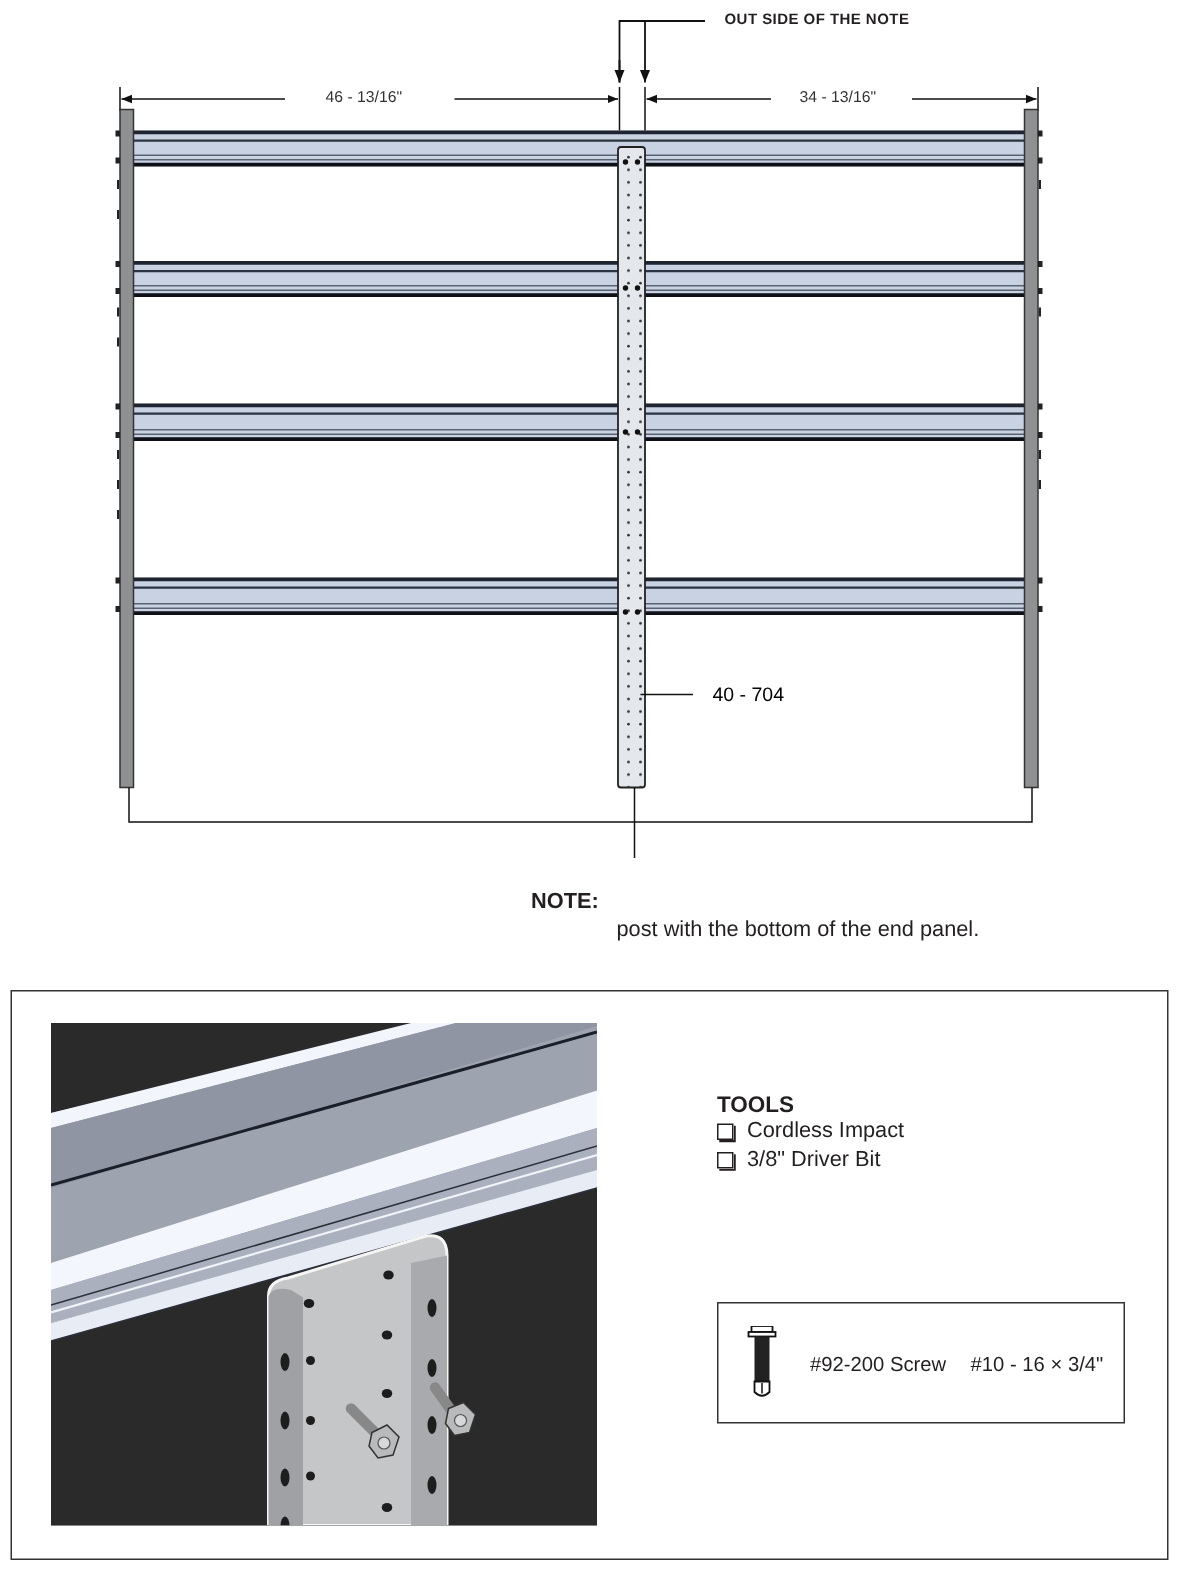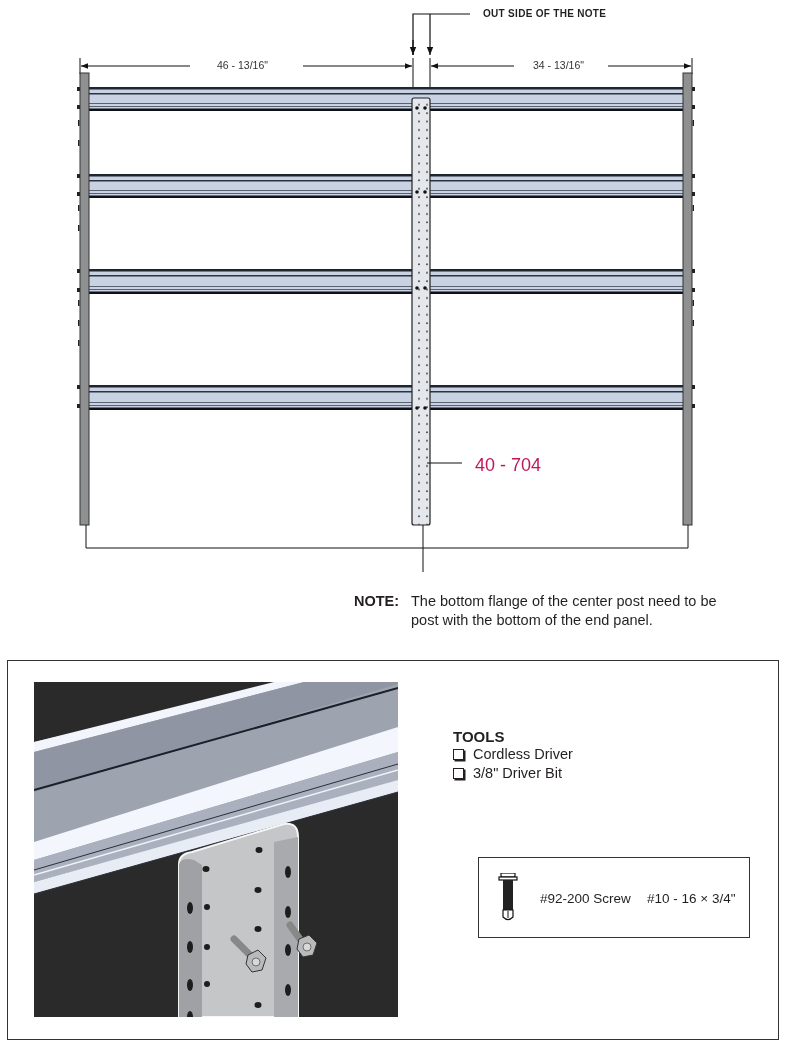--- a/index.html
+++ b/index.html
@@ -1,31 +1,31 @@
 <!DOCTYPE html>
 <html><head>
 <meta charset="utf-8">
 <style>
   html, body { margin: 0; padding: 0; background: #ffffff; }
   body { width: 785px; height: 1050px; position: relative; overflow: hidden;
          font-family: "Liberation Sans", sans-serif; color: #231f20; }
   .abs { position: absolute; }
   .dim-text { font-size: 10.5px; color: #333; background: #fff; padding: 0 4px; }
   .callout-title { font-size: 10px; font-weight: bold; letter-spacing: 0.3px; }
-  .part-label { font-size: 18px; color: #be185d; }
+  .part-label { font-size: 13px; color: #000000; }
   .note { font-size: 14.5px; line-height: 19px; }
   .note b { font-weight: bold; }
   .panel-box { border: 1.5px solid #333; }
   .photo { background: #2a2a2a; overflow: hidden; }
   .sec-title { font-size: 15px; font-weight: bold; }
   .tool-item { font-size: 14.5px; line-height: 19px; display: flex; align-items: center; }
   .checkbox { width: 9px; height: 9px; border: 1.5px solid #231f20; box-shadow: 1.5px 1.5px 0 #231f20;
               margin-right: 9px; display: inline-block; }
   .qty { font-size: 22px; font-weight: bold; }
-  .hw-box { border: 1.5px solid #333; }
+  .hw-box { border: 1.5px solid #333; margin-top: 11px; }
   .hw-text { font-size: 13.5px; }
 </style>
 </head>
 <body>
 
 <div class="abs" style="left:0;top:0;width:785px;height:640px;">
   <svg class="abs" style="left:0;top:0;" width="785" height="640" viewBox="0 0 785 640">
     <defs>
       <marker id="arr" viewBox="0 0 10 10" refX="10" refY="5" markerWidth="7" markerHeight="7" orient="auto">
         <path d="M0,1 L10,5 L0,9 z" fill="#111"></path>
@@ -147,21 +147,20 @@
   </svg>
 
   <div class="abs callout-title" style="left:483px;top:8px;">OUT SIDE OF THE NOTE</div>
   <div class="abs dim-text" style="left:213px;top:59px;">46 - 13/16"</div>
   <div class="abs dim-text" style="left:529px;top:59px;">34 - 13/16"</div>
   <div class="abs part-label" style="left:475px;top:455px;">40 - 704</div>
 
   <div class="abs note" style="left:354px;top:592px;">
     <div style="display:flex;">
       <b style="width:57px;display:inline-block;">NOTE:</b>
-      <span>The bottom flange of the center post need to be</span>
     </div>
     <div style="padding-left:57px;">post with the bottom of the end panel.</div>
   </div>
 </div>
 
 <div class="abs panel-box" style="left:7px;top:660px;width:770px;height:378px;">
 
   <div class="abs photo" style="left:26px;top:21px;width:364px;height:335px;">
     <svg width="364" height="335" viewBox="0 0 364 335">
       <rect width="364" height="335" fill="#2a2a2a"></rect>
@@ -205,25 +204,25 @@
         <circle cx="222" cy="280" r="4" fill="#d8d8d8" stroke="#555" stroke-width="0.8"></circle>
       </g>
       <g>
         <line x1="256" y1="243" x2="268" y2="260" stroke="#888" stroke-width="7" stroke-linecap="round"></line>
         <polygon points="265,257 275,253 283,261 279,273 269,275 263,267" fill="#b9babc" stroke="#333" stroke-width="1"></polygon>
         <circle cx="273" cy="265" r="4" fill="#d8d8d8" stroke="#555" stroke-width="0.8"></circle>
       </g>
     </svg>
   </div>
 
-  <div class="abs" style="left:445px;top:67px;">
+  <div class="abs" style="left:470px;top:67px;">
     <div class="sec-title">TOOLS</div>
     <div class="tool-item">
       <span class="checkbox"></span>
-      <span>Cordless Driver</span>
+      <span>Cordless Impact</span>
     </div>
     <div class="tool-item">
       <span class="checkbox"></span>
       <span>3/8" Driver Bit</span>
     </div>
   </div>
 
 
   <div class="abs hw-box" style="left:470px;top:196px;width:270px;height:79px;">
     <svg class="abs" style="left:19px;top:15px;" width="20" height="50" viewBox="0 0 20 50">

